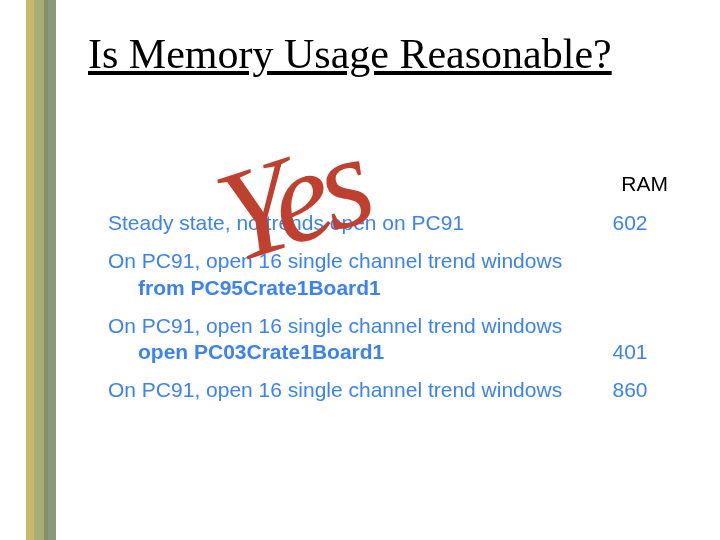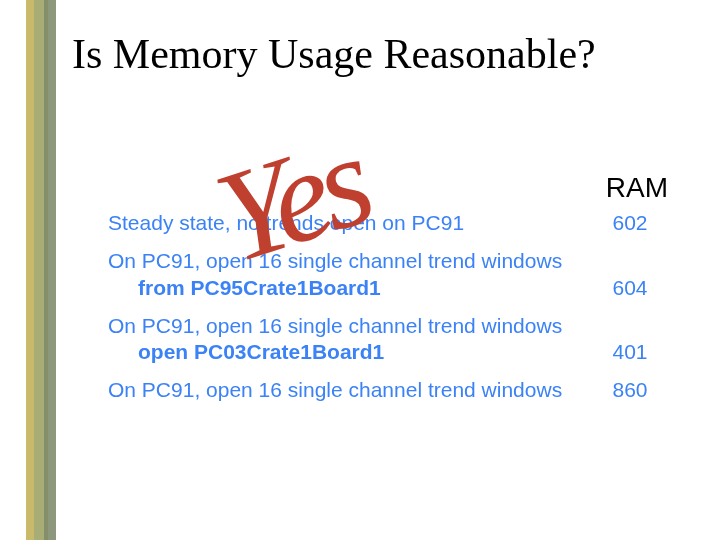--- a/index.html
+++ b/index.html
@@ -39,32 +39,33 @@
   }
   .stripe-c {
     position: absolute;
     left: 18px; top: 0;
     width: 12px; height: 540px;
     background: #6e7a63;
     opacity: 0.6;
   }
   .title {
     position: absolute;
-    left: 72px;
+    left: 88px;
     top: 30px;
     width: 620px;
     font-family: "Times New Roman", Times, serif;
     font-size: 42px;
     color: #000;
+    text-decoration: underline;
   }
   .ram-header {
     position: absolute;
     right: 52px;
     top: 172px;
-    font-size: 28px;
+    font-size: 21px;
     color: #000;
     text-align: right;
   }
   .rows {
     position: absolute;
     left: 108px;
     top: 210px;
     width: 552px;
   }
   .row {
@@ -127,21 +128,20 @@
         <span>Steady state, no trends open on PC91</span>
       </div>
       <div class="val">602</div>
     </div>
 
     <div class="row">
       <div class="desc">
         <span>On PC91, open 16 single channel trend windows</span>
         <span class="cont">from PC95Crate1Board1</span>
       </div>
-      <div class="val">604</div>
     </div>
 
     <div class="row">
       <div class="desc">
         <span>On PC91, open 16 single channel trend windows</span>
         <span class="cont">open PC03Crate1Board1</span>
       </div>
       <div class="val">401</div>
     </div>
 

